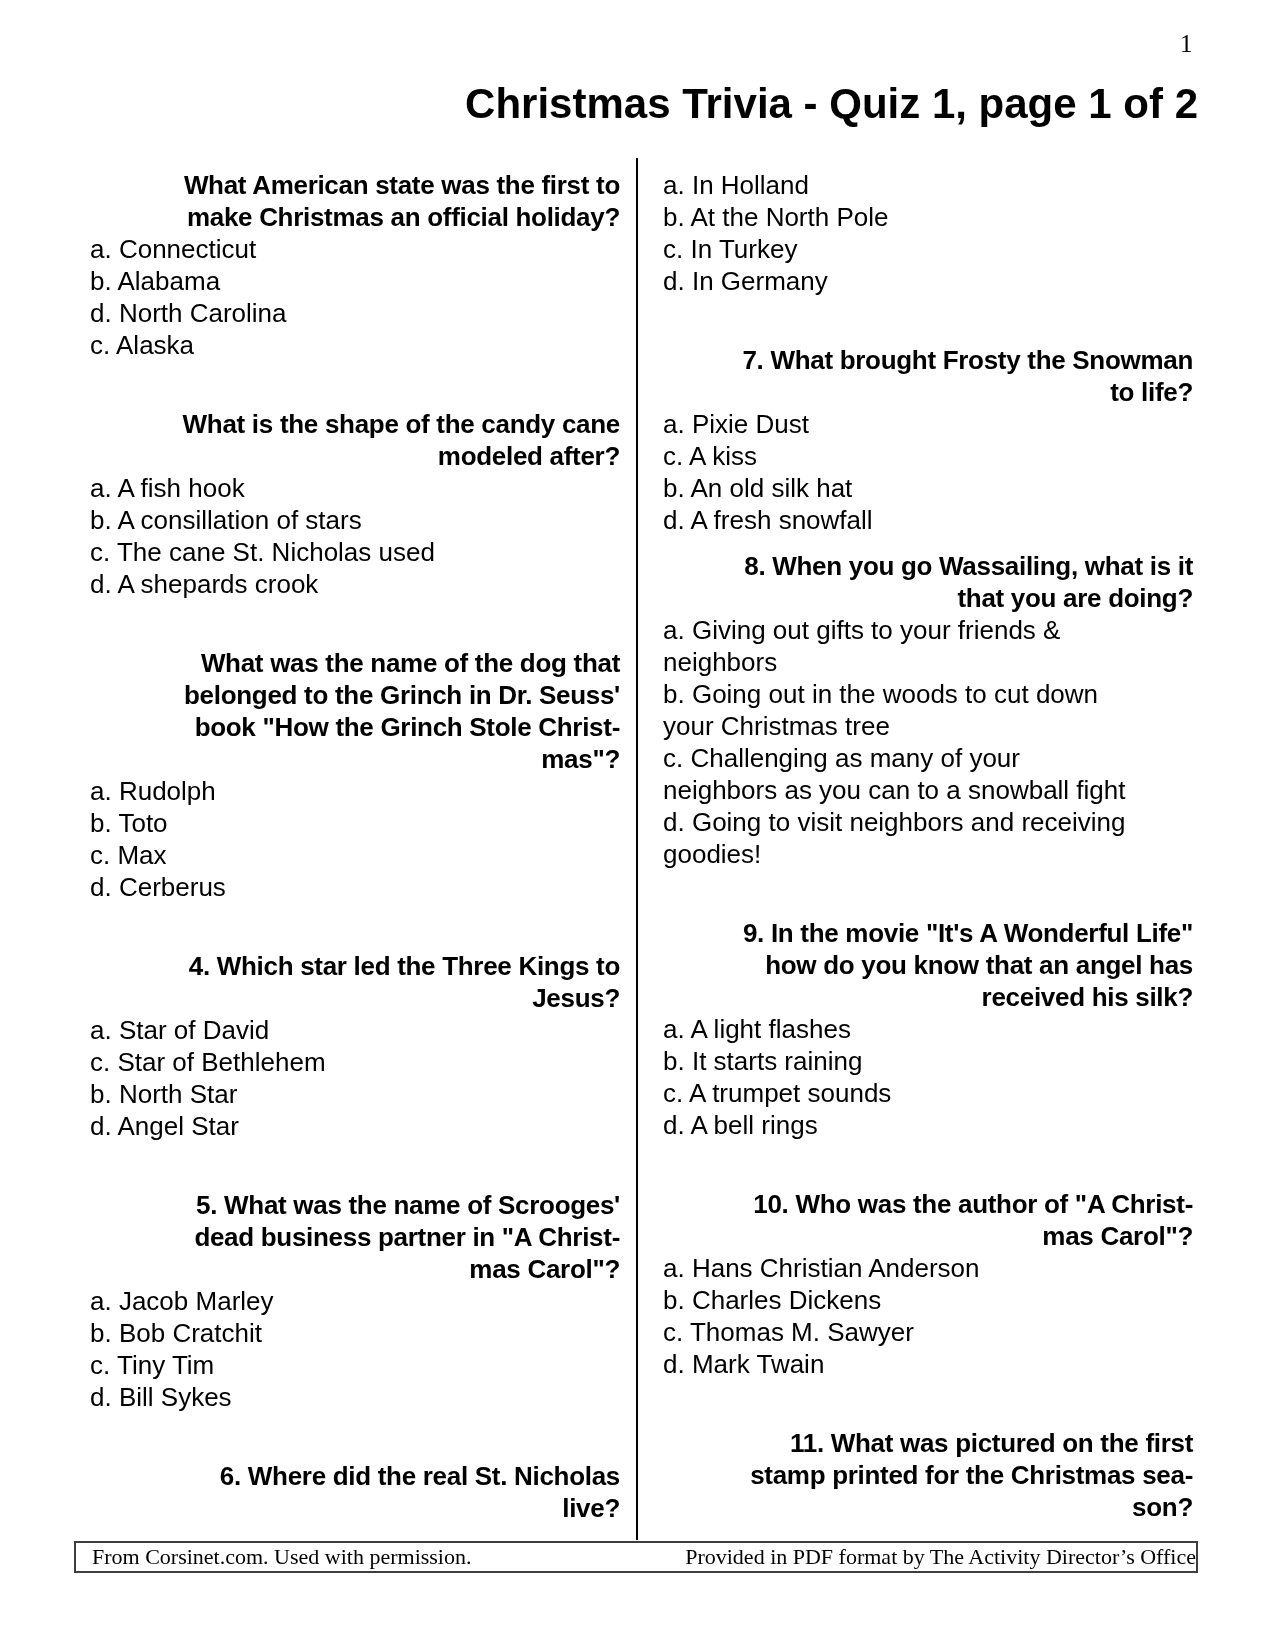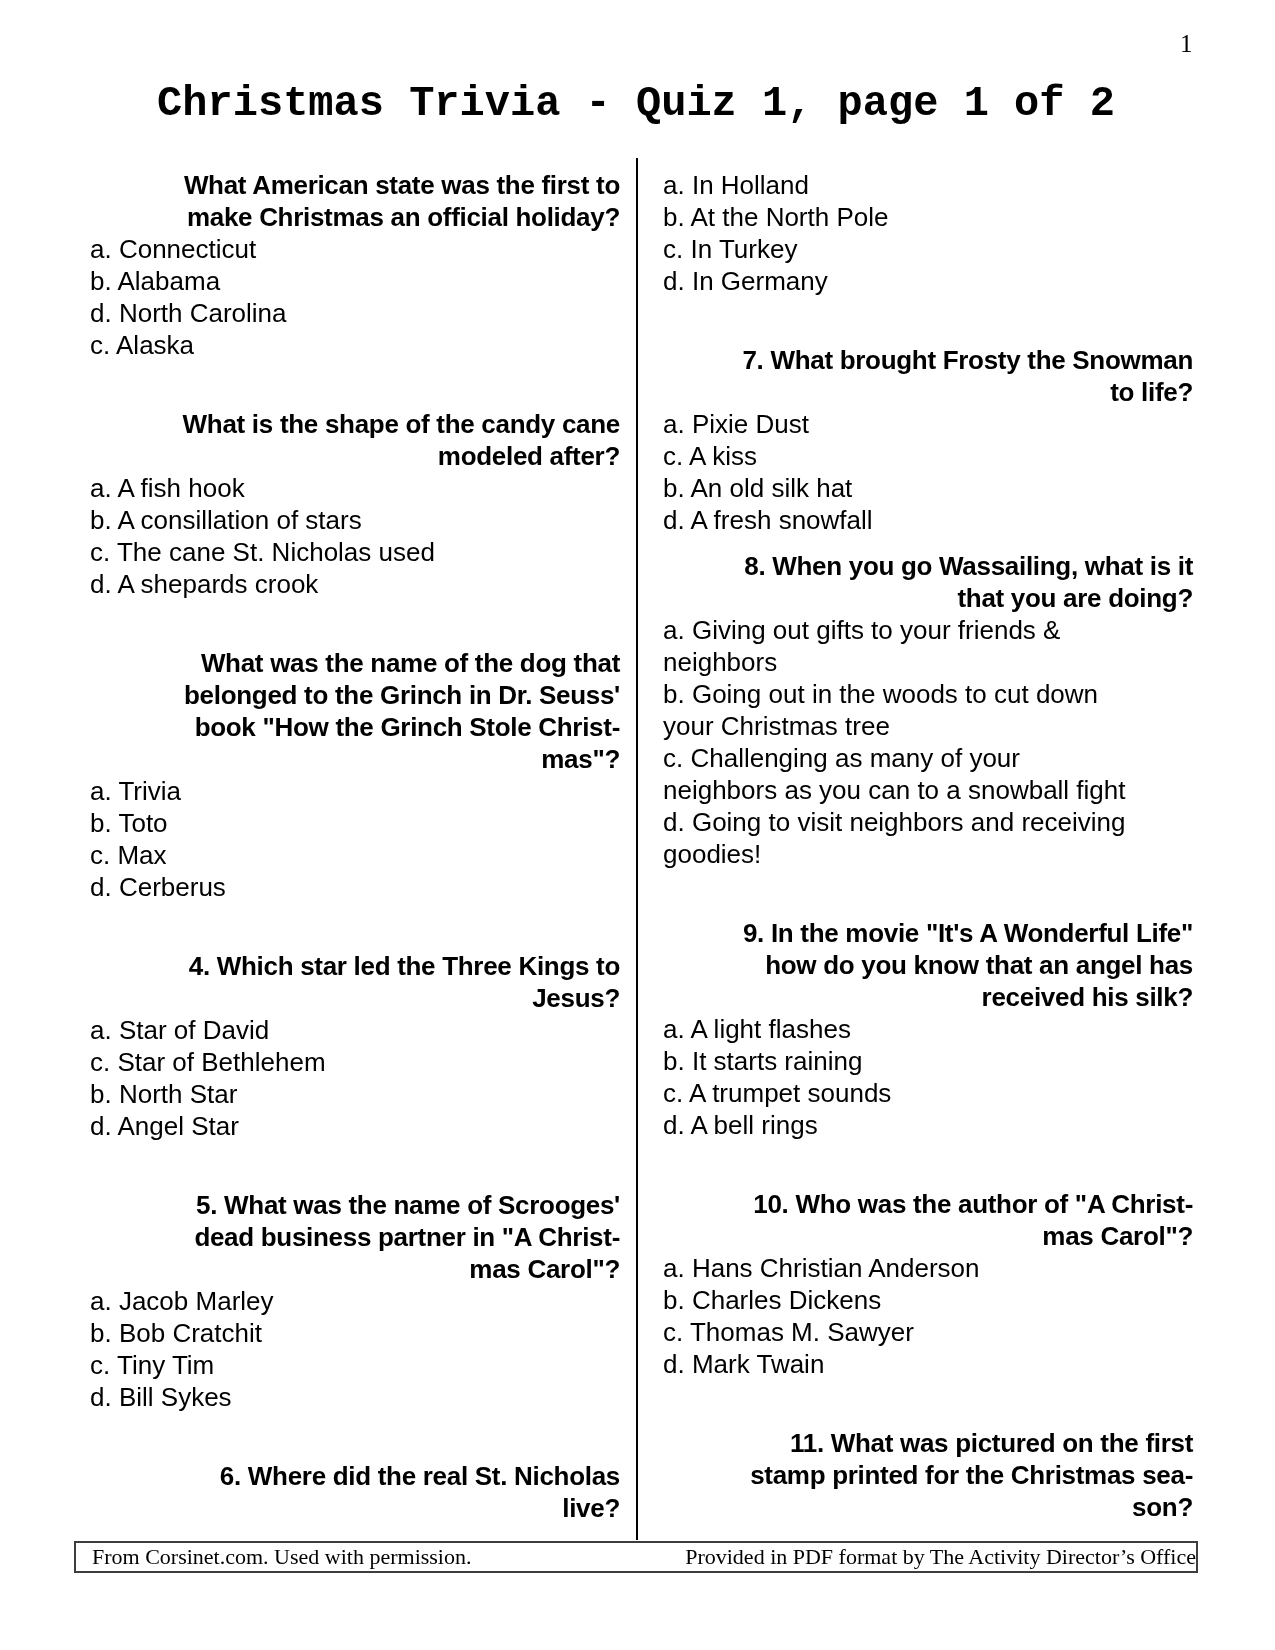--- a/index.html
+++ b/index.html
@@ -18,22 +18,22 @@
     left: 1180px;
     font-family: "Liberation Serif", serif;
     font-size: 25px;
     line-height: 28px;
   }
   .doc-title {
     position: absolute;
     top: 80px;
     left: 74px;
     width: 1124px;
-    text-align: center;
-    font-family: Liberation Mono, monospace;
+    text-align: right;
+    font-family: Liberation Sans, sans-serif;
     font-weight: bold;
     font-size: 42px;
     line-height: 48px;
     white-space: nowrap;
   }
   .col {
     position: absolute;
     top: 169px;
     width: 530px;
     font-size: 26px;
@@ -94,21 +94,21 @@
         <div class="line a">a. A fish hook</div>
         <div class="line a">b. A consillation of stars</div>
         <div class="line a">c. The cane St. Nicholas used</div>
         <div class="line a">d. A shepards crook</div>
       </div>
       <div class="block">
         <div class="line q">What was the name of the dog that</div>
         <div class="line q">belonged to the Grinch in Dr. Seuss'</div>
         <div class="line q">book "How the Grinch Stole Christ-</div>
         <div class="line q">mas"?</div>
-        <div class="line a">a. Trivia</div>
+        <div class="line a">a. Rudolph</div>
         <div class="line a">b. Toto</div>
         <div class="line a">c. Max</div>
         <div class="line a">d. Cerberus</div>
       </div>
       <div class="block">
         <div class="line q">4. Which star led the Three Kings to</div>
         <div class="line q">Jesus?</div>
         <div class="line a">a. Star of David</div>
         <div class="line a">c. Star of Bethlehem</div>
         <div class="line a">b. North Star</div>

